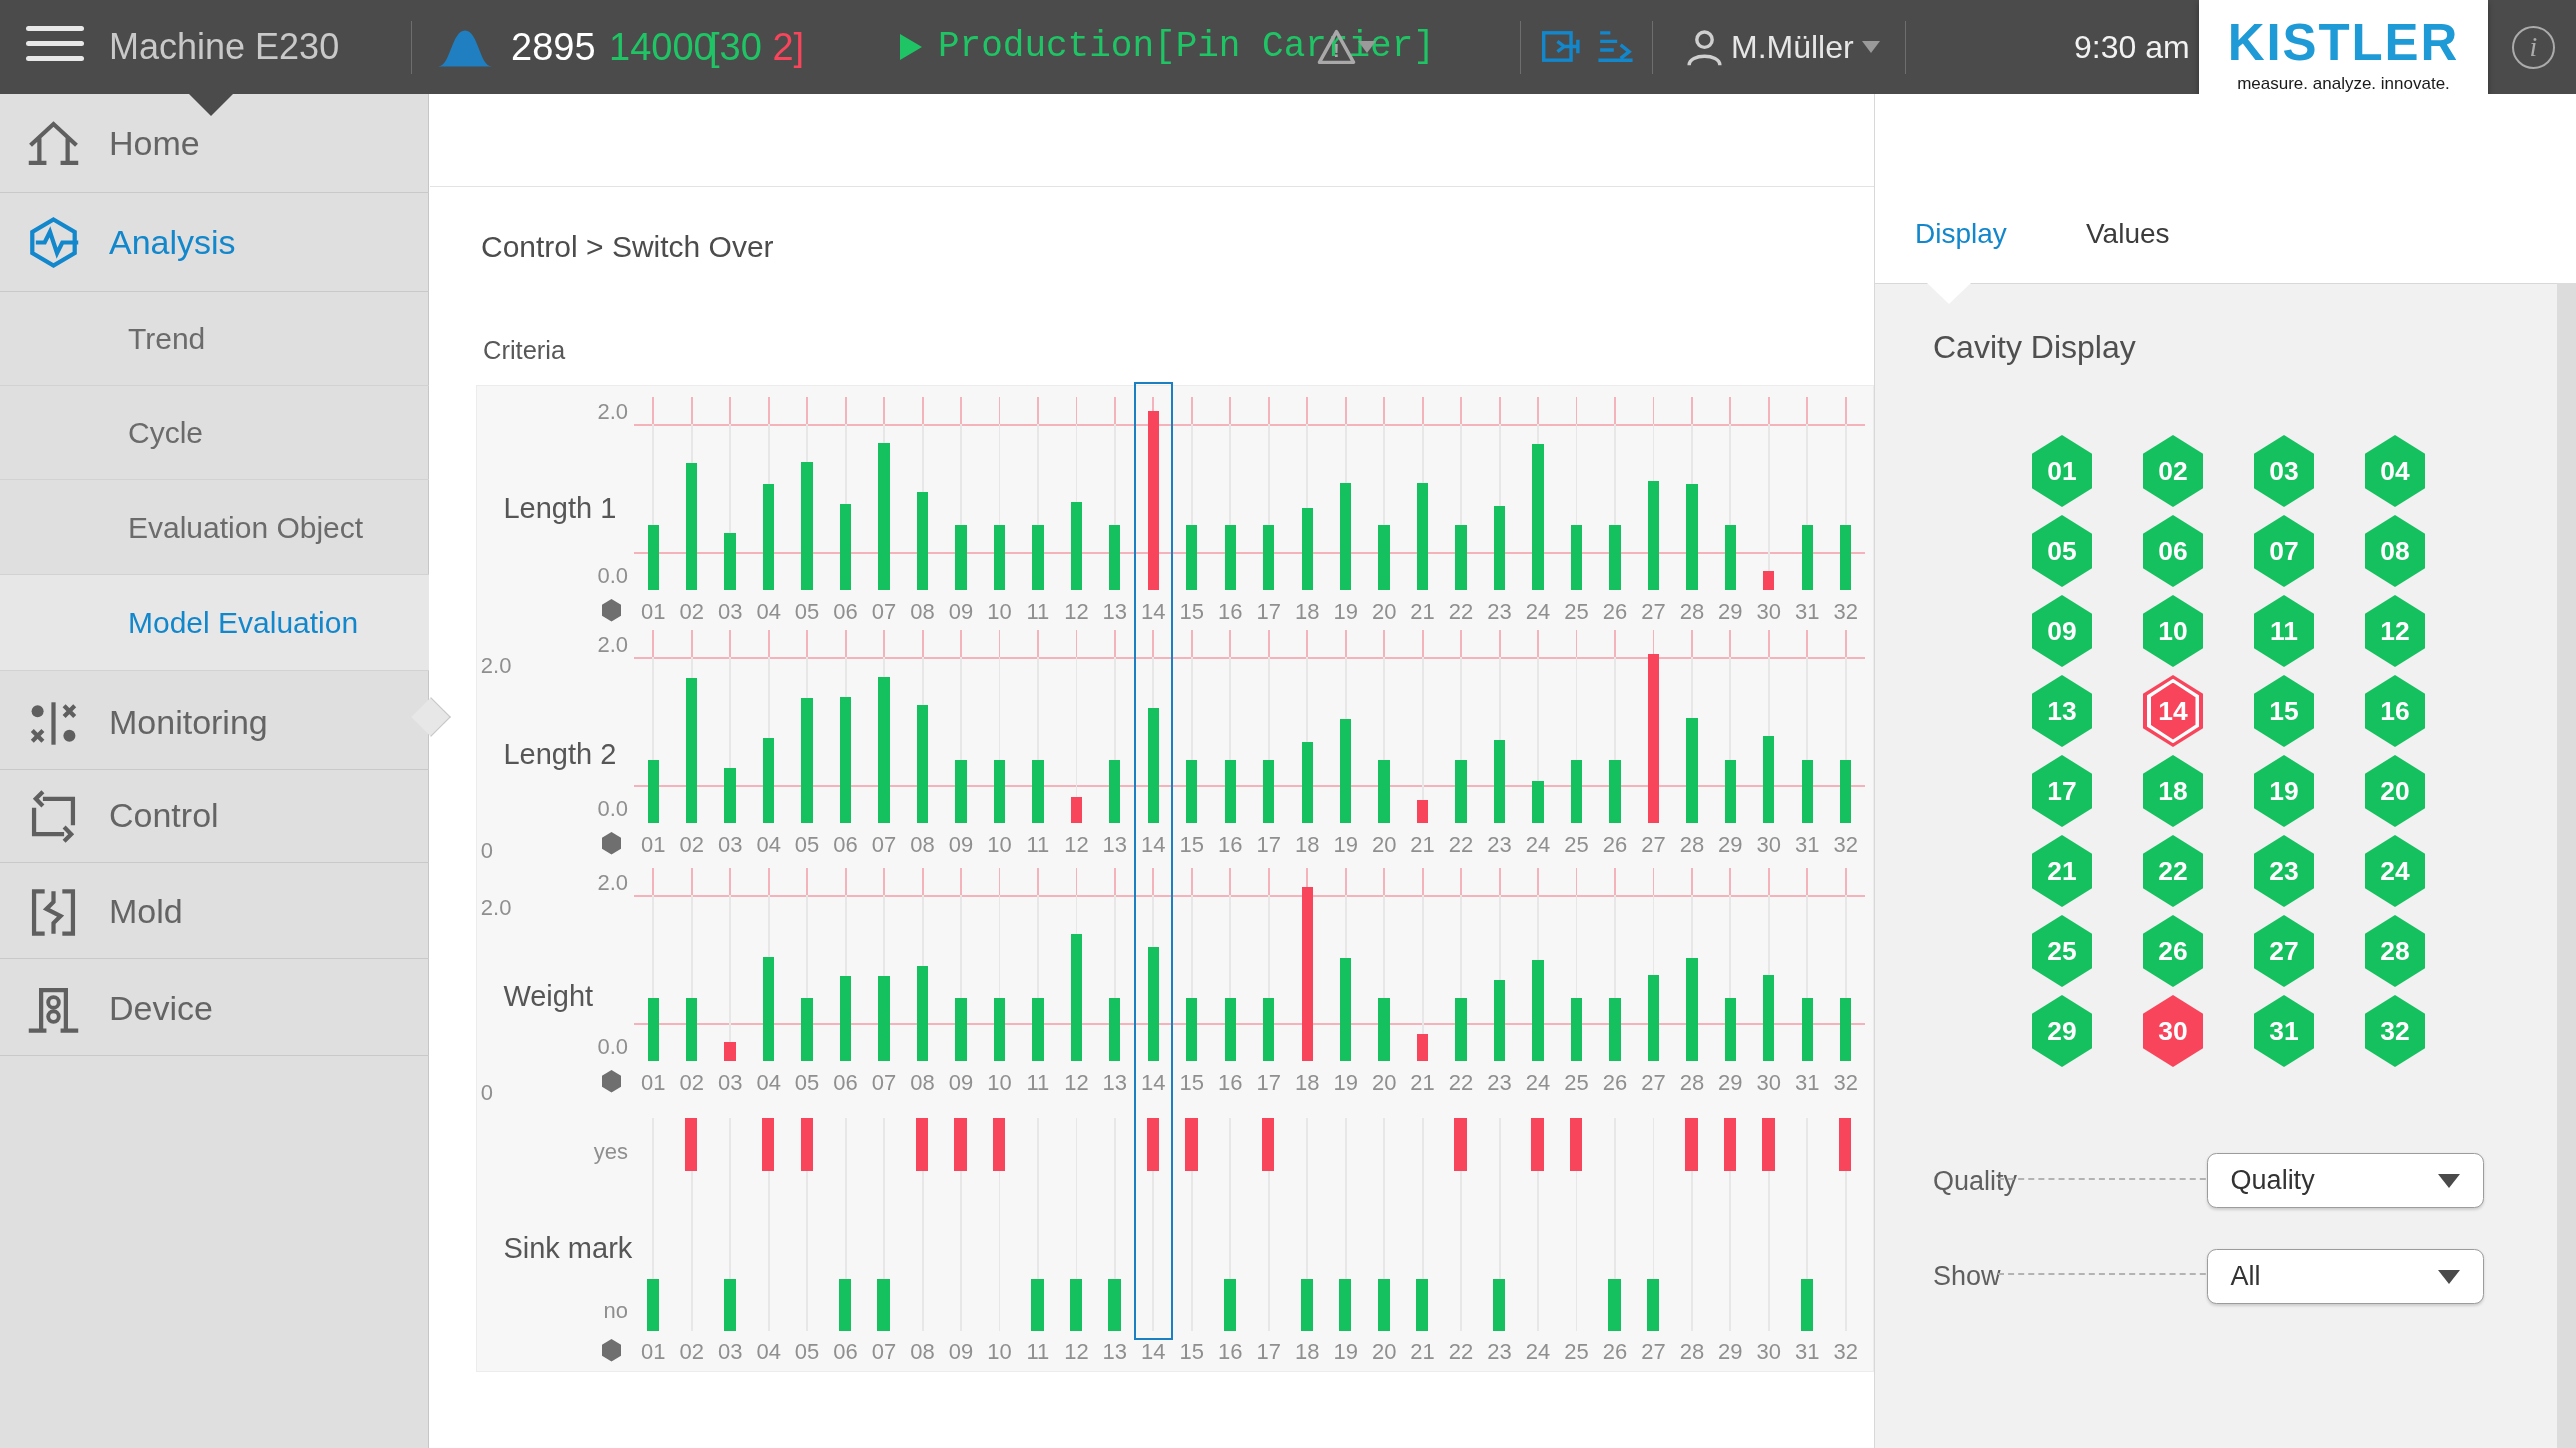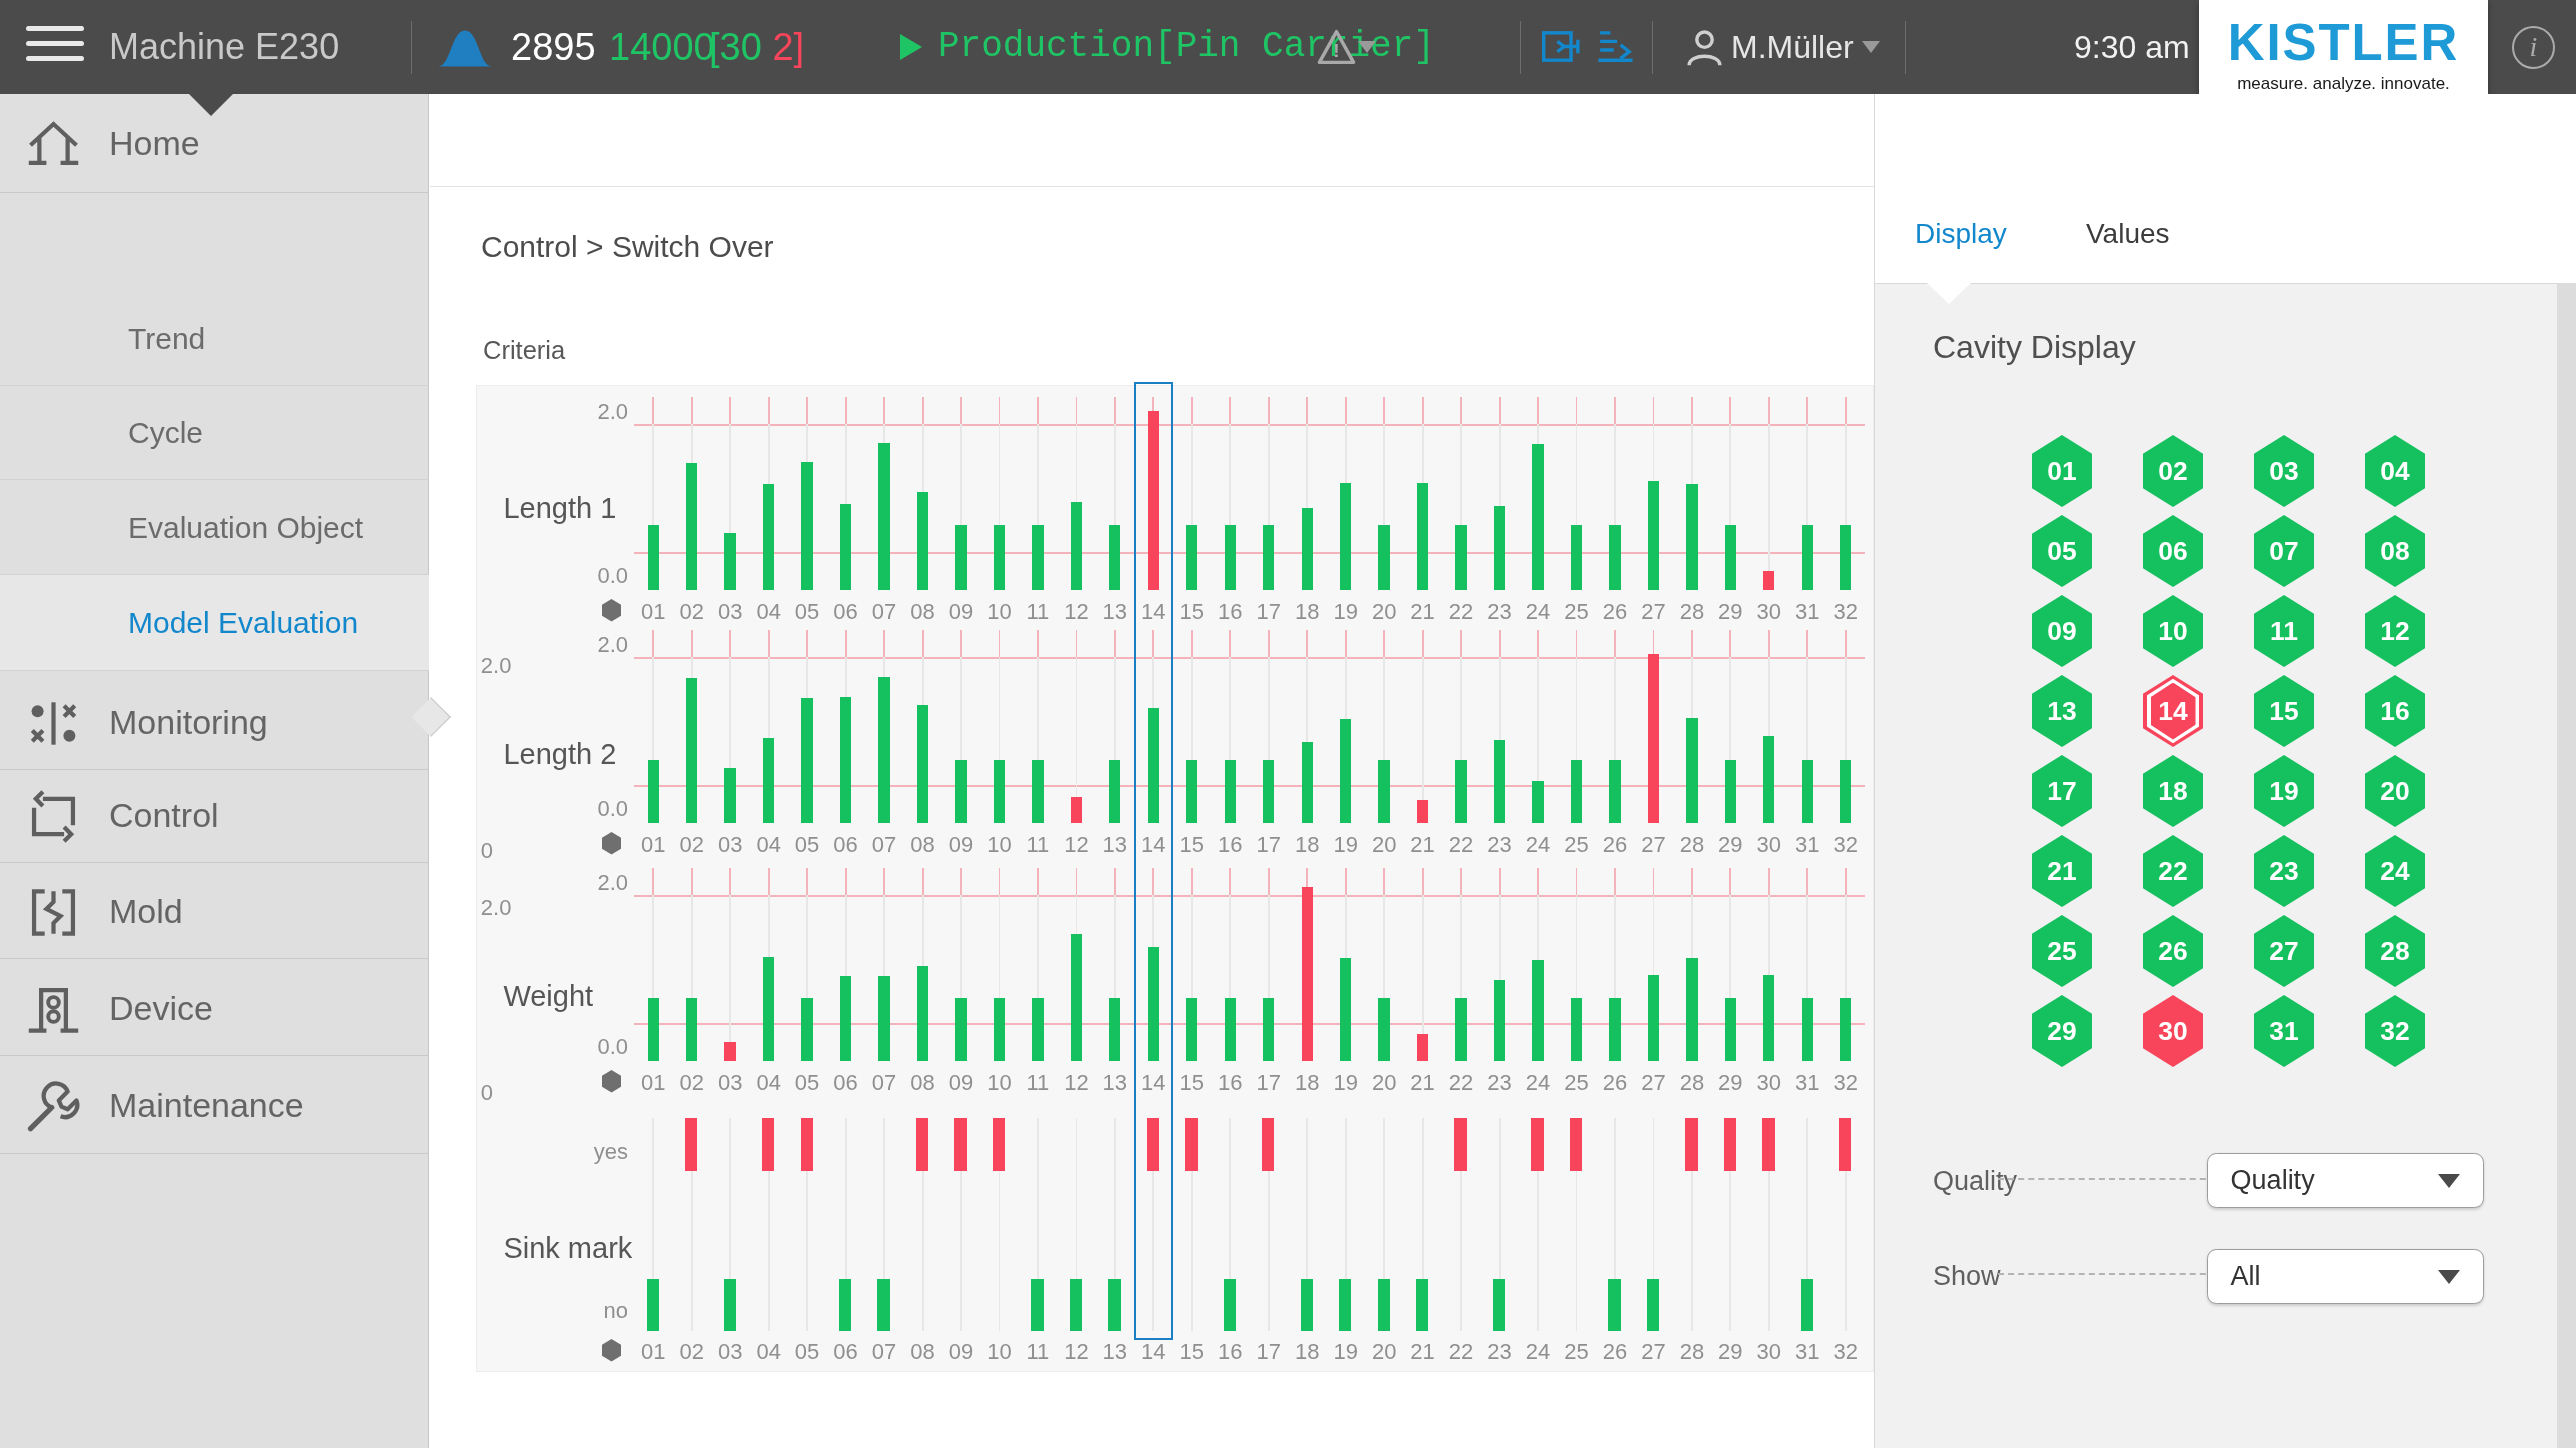--- a/index.html
+++ b/index.html
@@ -170,20 +170,29 @@
 
   <nav class="sidebar">
     <div class="sb-item" style="top:0;height:99px">
       <span class="ic" style="top:22.6px">
         <svg width="57" height="53" viewBox="0 0 32 30">
             <path d="M3 16 L16 4 L29 16 M8 12 V26 M24 12 V26 M2 26 H12 M20 26 H30" fill="none" stroke="#5f5f5f" stroke-width="2.4"></path>
           </svg>
       </span>
       <span class="lbl" style="line-height:99px">Home</span>
     </div>
+    <div class="sb-item sb-active" style="top:99px;height:99px">
+      <span class="ic" style="top:22.6px">
+        <svg width="57" height="53" viewBox="0 0 32 30">
+            <path d="M16 2 L28 9 V21 L16 28 L4 21 V9 Z" fill="none" stroke="#1287cc" stroke-width="2.4"></path>
+            <path d="M6 15 H11 L14 9 L18 21 L21 15 H30" fill="none" stroke="#1287cc" stroke-width="2.4"></path>
+          </svg>
+      </span>
+      <span class="lbl" style="line-height:99px">Analysis</span>
+    </div>
     <div class="sb-item sb-sub" style="top:198px;height:94px">
       <span class="lbl" style="line-height:94px">Trend</span>
     </div>
     <div class="sb-item sb-sub" style="top:292px;height:94px">
       <span class="lbl" style="line-height:94px">Cycle</span>
     </div>
     <div class="sb-item sb-sub" style="top:387px;height:94px">
       <span class="lbl" style="line-height:94px">Evaluation Object</span>
     </div>
     <div class="sb-item sb-sub sb-selected" style="top:481px;height:96px">
@@ -221,29 +230,20 @@
     </div>
     <div class="sb-item" style="top:866px;height:96px">
       <span class="ic" style="top:22.6px">
         <svg width="57" height="53" viewBox="0 0 32 30">
             <path d="M9 27 V4 H23 V27 M2 27 H12 M20 27 H30" fill="none" stroke="#5f5f5f" stroke-width="2.4"></path>
             <circle cx="16" cy="11" r="3" fill="none" stroke="#5f5f5f" stroke-width="2.2"></circle>
             <circle cx="16" cy="19" r="3" fill="none" stroke="#5f5f5f" stroke-width="2.2"></circle>
           </svg>
       </span>
       <span class="lbl" style="line-height:96px">Device</span>
-    </div>
-    <div class="sb-item" style="top:962px;height:98px">
-      <span class="ic" style="top:24.5px">
-        <svg width="57" height="53" viewBox="0 0 32 30">
-            <path d="M3 27 L15 15" stroke="#5f5f5f" stroke-width="3" fill="none" stroke-linecap="round"></path>
-            <path d="M15 15 a7 7 0 1 1 9 -9 l-5 5 1.5 3.5 3.5 1.5 5 -5 a7 7 0 0 1 -9 9" fill="none" stroke="#5f5f5f" stroke-width="2.4" stroke-linejoin="round"></path>
-          </svg>
-      </span>
-      <span class="lbl" style="line-height:98px">Maintenance</span>
     </div>
     <div class="sel-arrow"></div>
   </nav>
 
   <main>
     <div class="content-line"></div>
     <div class="breadcrumb">Control &gt; Switch Over</div>
     <div class="criteria">Criteria</div>
 
     <section class="card">

